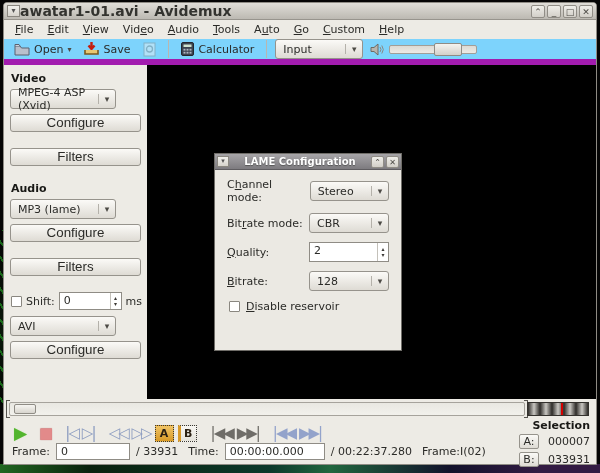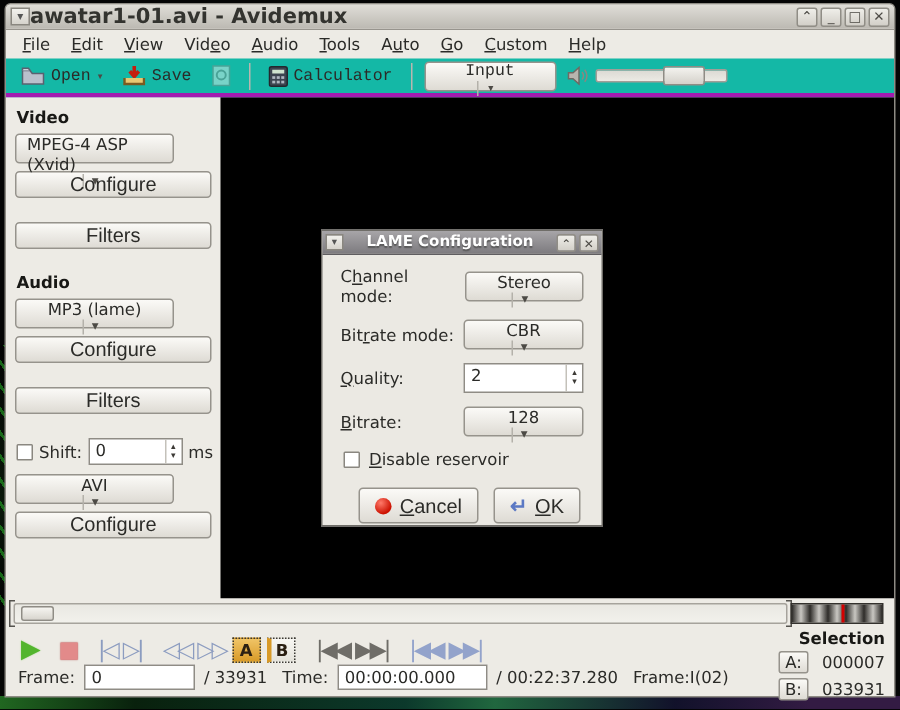--- a/index.html
+++ b/index.html
@@ -29,26 +29,26 @@
   .titlebar .title { flex:1; text-align:left; font-weight:bold; font-size:14px; color:#33332f; }
   .wm-btns { display:flex; gap:2px; }
   .wm-btn { width:14px; height:13px; font-size:9px; line-height:12px; text-align:center; color:#4c4a45;
     border:1px solid #908d86; background:linear-gradient(#efeee9,#d2cfc8); border-radius:2px; }
 
   .menubar { position:absolute; top:17px; left:0; right:0; height:19px; background:#edebe5;
     display:flex; align-items:center; padding:0 4px; }
   .menu-item { padding:2px 7px; color:#2b2b28; }
   .menu-item u { text-decoration:underline; }
 
-  .toolbar { position:absolute; top:36px; left:0; right:0; height:26px; background:#14b8a6;
-    border-bottom:3px solid #a21caf; display:flex; align-items:center; padding:0 6px; gap:5px;font-family:Liberation Mono, monospace; }
+  .toolbar { position:absolute; top:36px; left:0; right:0; height:26px; background:#7dd3fc;
+    border-bottom:6px solid #a21caf; display:flex; align-items:center; padding:0 6px; gap:5px; }
   .tool-btn { display:flex; align-items:center; gap:4px; padding:2px 4px; border-radius:3px; color:#2b2b28; }
   .tool-sep { width:1px; height:18px; background:#b9b6af; margin:0 3px; }
   .combo { display:flex; align-items:center; border:1px solid #96938c; border-radius:3px;
-    background:linear-gradient(#fbfaf7,#dedbd4); height:20px;flex-direction:column; }
+    background:linear-gradient(#fbfaf7,#dedbd4); height:20px; }
   .combo .combo-text { flex:1; padding:0 7px; text-align:left; }
   .combo .combo-arrow { width:17px; text-align:center; border-left:1px solid #b4b1aa; color:#4c4a45; font-size:9px; }
   .toolbar .input-combo { width:88px; }
   .vol-slider { position:relative; width:88px; height:9px; border:1px solid #a19e97; border-radius:2px;
     background:linear-gradient(#dcdad4,#eceae4); }
   .vol-handle { position:absolute; right:14px; top:-3px; width:28px; height:13px; border:1px solid #8f8c85;
     border-radius:2px; background:linear-gradient(#f4f3ef,#d4d1ca); }
 
   .main-area { position:absolute; top:62px; left:0; right:0; height:334px; display:flex; }
   .sidebar { width:143px; background:#edebe5; padding:4px 5px 0 5px; }
@@ -347,27 +347,17 @@
           <label><u>B</u>itrate:</label>
           <div class="combo dlg-combo">
             <span class="combo-text">128</span>
             <span class="combo-arrow">▾</span>
           </div>
         </div>
         <div class="dlg-check-row">
           <span class="checkbox"></span>
           <span><u>D</u>isable reservoir</span>
         </div>
-        <div class="dlg-btn-row">
-          <button class="dlg-btn">
-            <span class="cancel-dot"></span>
-            <span><u>C</u>ancel</span>
-          </button>
-          <button class="dlg-btn">
-            <span class="ok-arrow">↵</span>
-            <span><u>O</u>K</span>
-          </button>
-        </div>
       </div>
     </div>
 
   </div>
 </div>
 
 </body></html>

